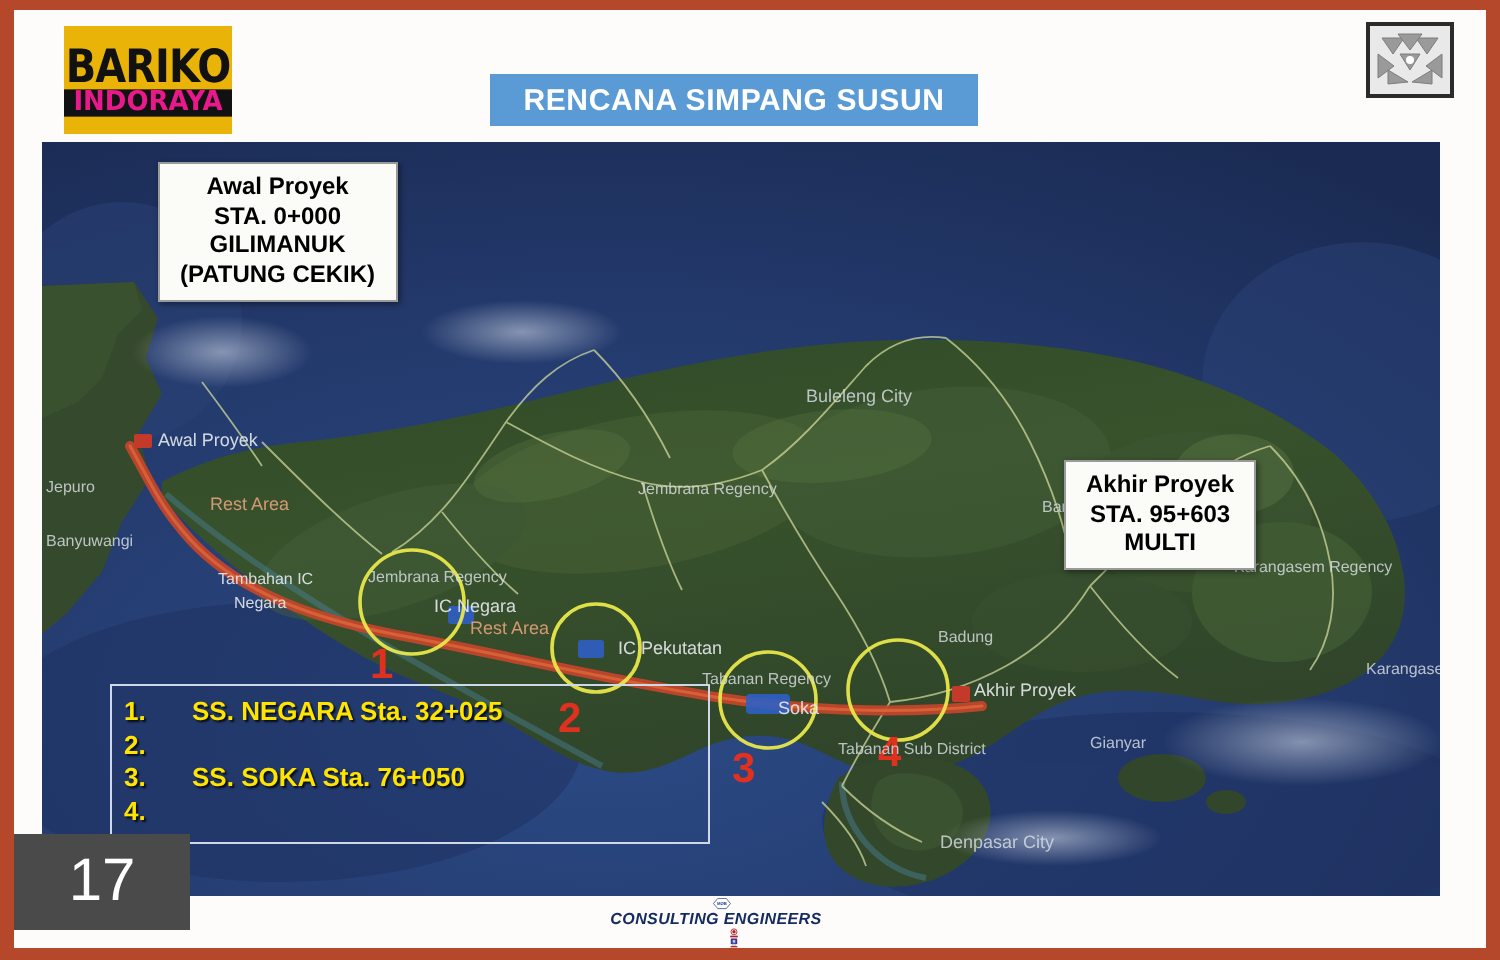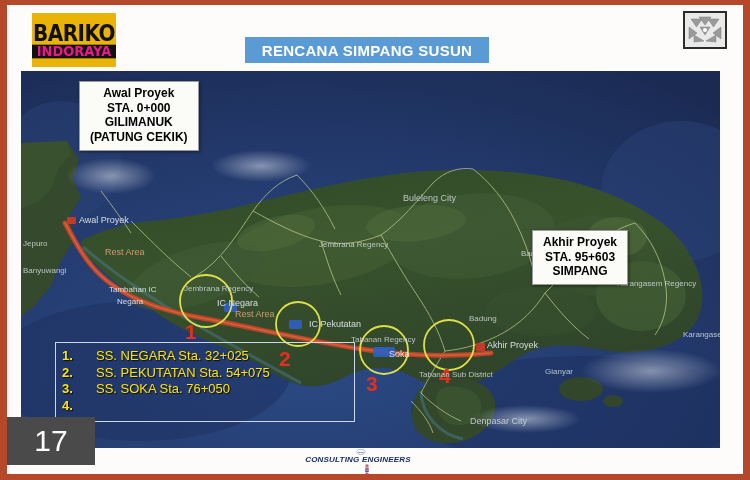--- a/index.html
+++ b/index.html
@@ -150,21 +150,21 @@
     width: 34px;
     flex: 0 0 34px;
     color: #ffe400;
     font-size: 13px;
     font-weight: bold;
     text-shadow: 1px 1px 1px rgba(0,0,0,0.8);
   }
   .legend-txt {
     color: #ffe400;
     font-size: 13px;
-    font-weight: normal;
+    font-weight: bold;
     white-space: nowrap;
     text-shadow: 1px 1px 1px rgba(0,0,0,0.8);
   }
 
   
   #page-num {
     position: absolute;
     left: 0px;
     top: 412px;
     width: 88px;
@@ -421,31 +421,30 @@
   <div class="callout" id="callout-start">
     <div>Awal Proyek</div>
     <div>STA. 0+000</div>
     <div>GILIMANUK</div>
     <div>(PATUNG CEKIK)</div>
   </div>
 
   <div class="callout" id="callout-end">
     <div>Akhir Proyek</div>
     <div>STA. 95+603</div>
-    <div>SIMPANG</div>
+    <div>MULTI</div>
   </div>
 
   <div id="legend">
     <div class="legend-row">
       <span class="legend-num">1.</span>
       <span class="legend-txt">SS. NEGARA Sta. 32+025</span>
     </div>
     <div class="legend-row">
       <span class="legend-num">2.</span>
-      <span class="legend-txt">SS. PEKUTATAN Sta. 54+075</span>
     </div>
     <div class="legend-row">
       <span class="legend-num">3.</span>
       <span class="legend-txt">SS. SOKA Sta. 76+050</span>
     </div>
     <div class="legend-row">
       <span class="legend-num">4.</span>
     </div>
   </div>
 

